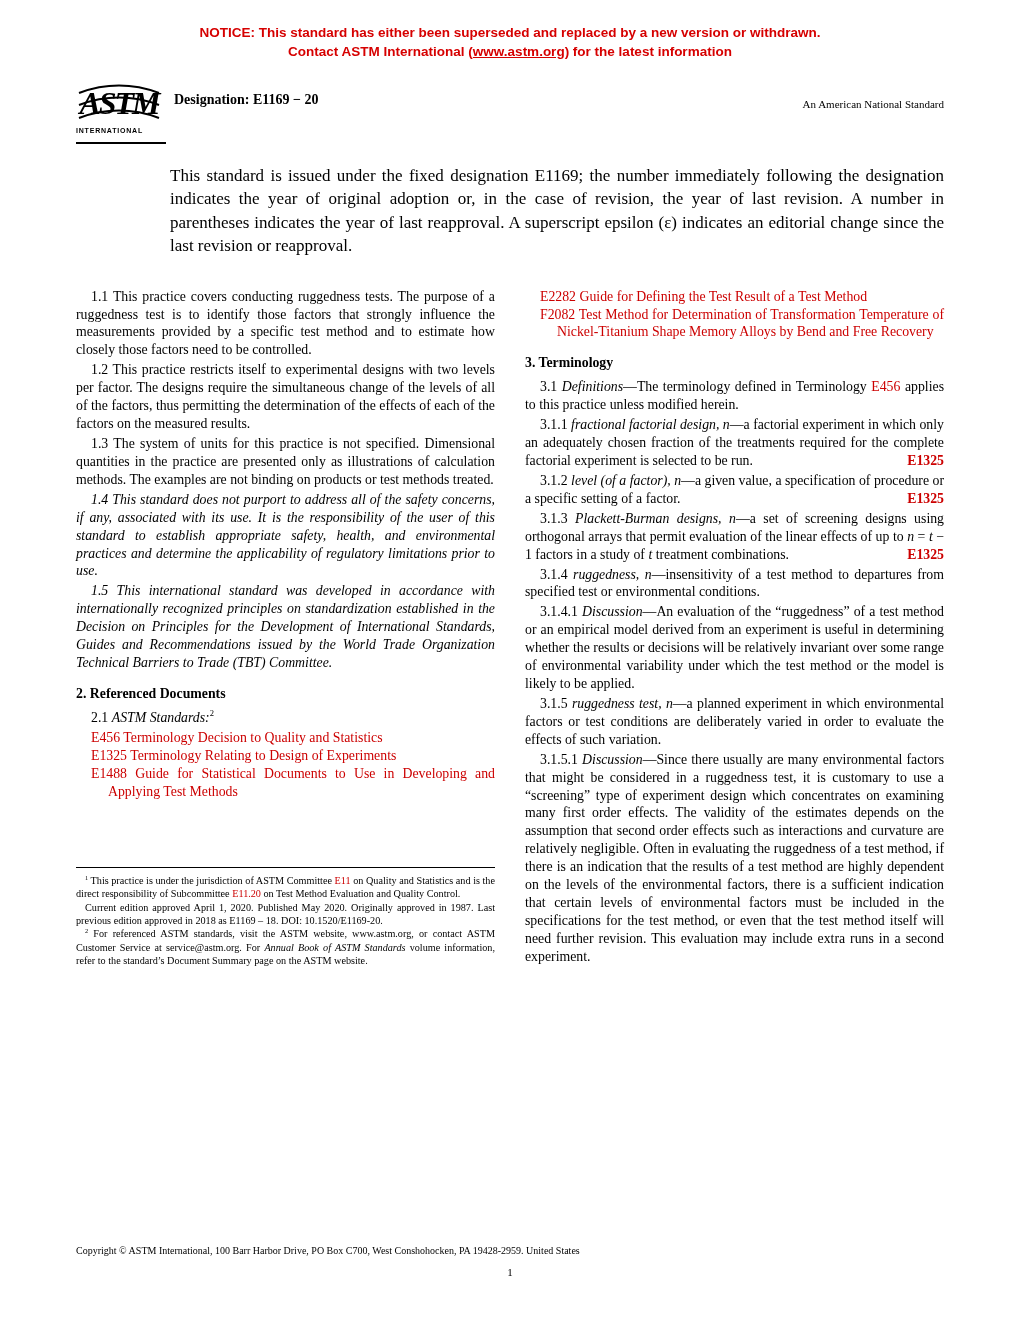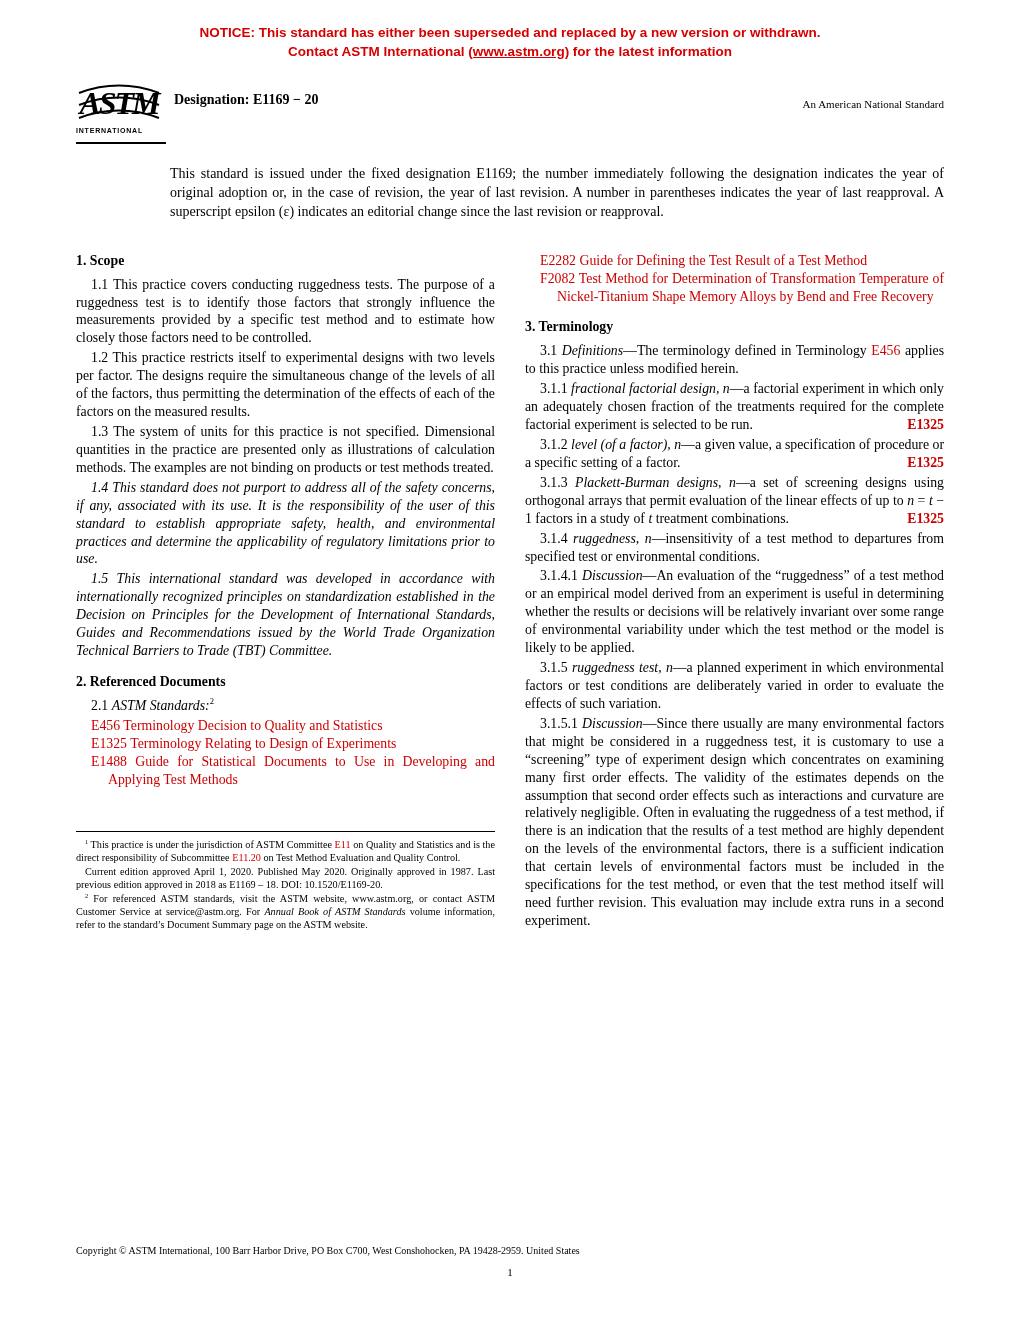--- a/index.html
+++ b/index.html
@@ -26,21 +26,21 @@
     font-size: 7px; letter-spacing: 0.8px; margin-top: -3px;
   }
   .designation { font-size: 14px; font-weight: bold; margin: 14px 0 0 8px; }
   .ans { margin-left: auto; font-size: 11px; margin-top: 20px; }
   .title-block {
     margin: 26px 0 0 94px; font-family: "Liberation Sans", sans-serif;
     font-weight: bold; font-size: 20px; line-height: 1.25;
   }
   .title-block sup { font-size: 11px; }
   .issuance {
-    margin: 20px 0 8px 94px; font-size: 14px; line-height: 1.38;
+    margin: 20px 0 8px 94px; font-size: 17px; line-height: 1.38;
     text-align: justify;
   }
   .columns { display: flex; gap: 30px; margin-top: 30px; }
   .col {
     width: 419px; font-size: 13.8px; line-height: 1.3;
     text-align: justify; hyphens: auto;
   }
   .col.left { display: flex; flex-direction: column; }
   .block { margin: 0; }
   .block.heading { font-weight: bold; margin: 13px 0 6px 0; }
@@ -88,21 +88,20 @@
     <div class="designation">Designation: E1169 − 20</div>
     <div class="ans">An American National Standard</div>
   </div>
 
 
   <div class="issuance">This standard is issued under the fixed designation E1169; the number immediately following the designation indicates the year of original adoption or, in the case of revision, the year of last revision. A number in parentheses indicates the year of last reapproval. A superscript epsilon (ε) indicates an editorial change since the last revision or reapproval.</div>
 
   <div class="columns">
     <div class="col left">
       <div id="col-left">
-          <div class="block heading"><span>1. Scope</span></div>
           <div class="block para"><span>1.1 This practice covers conducting ruggedness tests. The purpose of a ruggedness test is to identify those factors that strongly influence the measurements provided by a specific test method and to estimate how closely those factors need to be controlled.</span></div>
           <div class="block para"><span>1.2 This practice restricts itself to experimental designs with two levels per factor. The designs require the simultaneous change of the levels of all of the factors, thus permitting the determination of the effects of each of the factors on the measured results.</span></div>
           <div class="block para"><span>1.3 The system of units for this practice is not specified. Dimensional quantities in the practice are presented only as illustrations of calculation methods. The examples are not binding on products or test methods treated.</span></div>
           <div class="block para"><span class="it">1.4 This standard does not purport to address all of the safety concerns, if any, associated with its use. It is the responsibility of the user of this standard to establish appropriate safety, health, and environmental practices and determine the applicability of regulatory limitations prior to use.</span></div>
           <div class="block para"><span class="it">1.5 This international standard was developed in accordance with internationally recognized principles on standardization established in the Decision on Principles for the Development of International Standards, Guides and Recommendations issued by the World Trade Organization Technical Barriers to Trade (TBT) Committee.</span></div>
           <div class="block heading"><span>2. Referenced Documents</span></div>
           <div class="block para"><span>2.1 </span><span class="it">ASTM Standards:</span><sup>2</sup></div>
           <div class="block ref"><span class="red">E456</span><span class="red"> Terminology Decision to Quality and Statistics</span></div>
           <div class="block ref"><span class="red">E1325</span><span class="red"> Terminology Relating to Design of Experiments</span></div>
           <div class="block ref"><span class="red">E1488</span><span class="red"> Guide for Statistical Documents to Use in Developing and Applying Test Methods</span></div>

